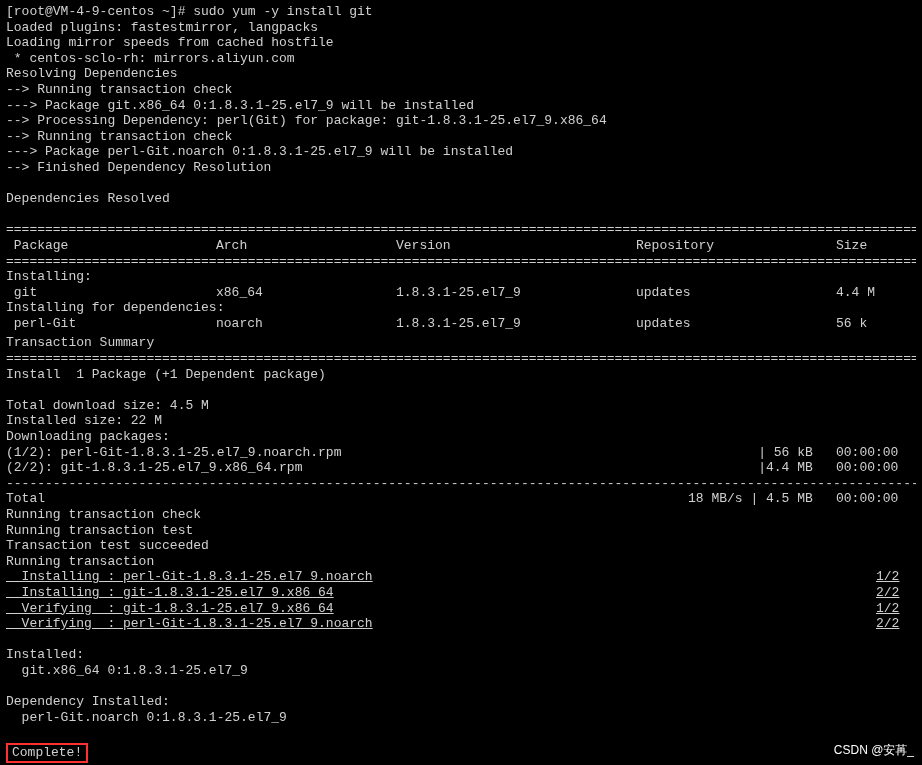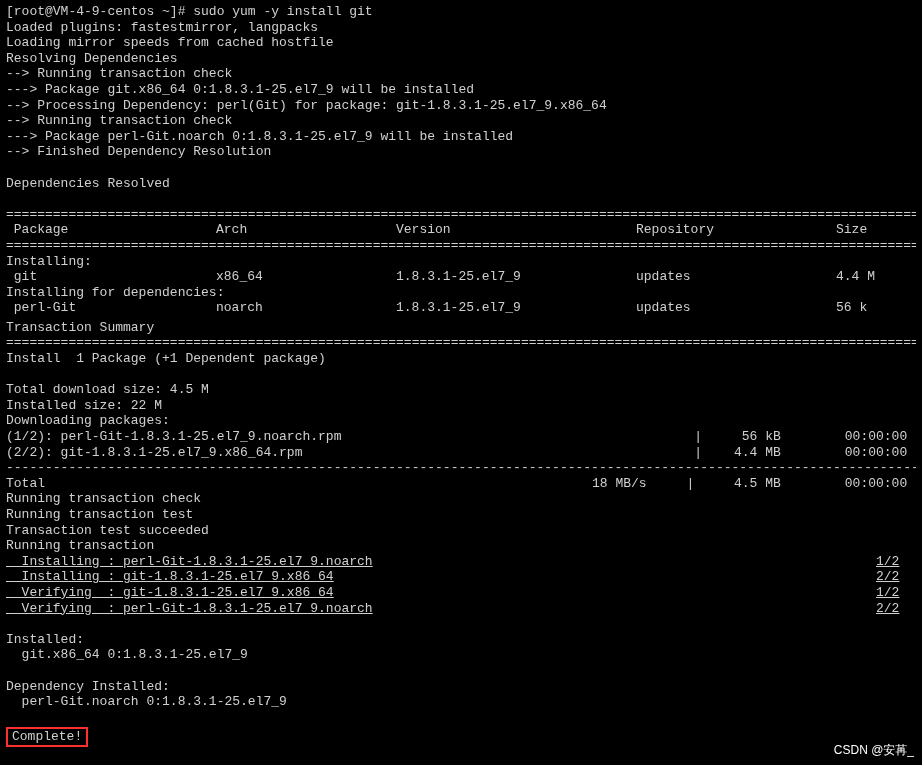--- a/index.html
+++ b/index.html
@@ -12,25 +12,25 @@
     line-height: 1.2;
     width: 922px;
     height: 765px;
     box-sizing: border-box;
     overflow: hidden;
     position: relative;
   }
   .line { white-space: pre; }
   .hr-double { white-space: pre; overflow: hidden; letter-spacing: 0; }
   .hr-dash   { white-space: pre; overflow: hidden; letter-spacing: 0; }
-  .dl-row { display:flex;gap:32px; }
+  .dl-row { display:flex; }
   .dl-left { flex:1; white-space:pre; }
   .dl-sep  { white-space:pre; }
   .dl-size { width:70px; white-space:pre; }
-  .dl-time { width:80px; text-align:center; white-space:pre; }
+  .dl-time { width:80px; text-align:left; white-space:pre; }
   .tx-row { display:flex;text-decoration:underline; }
   .tx-left { flex:1; white-space:pre; }
   .tx-right { width:40px; white-space:pre; }
   .tbl-row { display:flex; }
   .c-pkg  { width:210px; white-space:pre; }
   .c-arch { width:180px; white-space:pre; }
   .c-ver  { width:240px; white-space:pre; }
   .c-repo { width:200px; white-space:pre; }
   .c-size { flex:1; text-align:left; white-space:pre; padding-right:14px; }
   .complete-box {
@@ -51,20 +51,21 @@
 </style>
 </head>
 <body>
 
 
 
 <div class="line">[root@VM-4-9-centos ~]# sudo yum -y install git</div>
 <div id="pre-lines">
     <div class="line">Loaded plugins: fastestmirror, langpacks</div>
     <div class="line">Loading mirror speeds from cached hostfile</div>
+    <div class="line"> * centos-sclo-rh: mirrors.aliyun.com</div>
     <div class="line">Resolving Dependencies</div>
     <div class="line">--&gt; Running transaction check</div>
     <div class="line">---&gt; Package git.x86_64 0:1.8.3.1-25.el7_9 will be installed</div>
     <div class="line">--&gt; Processing Dependency: perl(Git) for package: git-1.8.3.1-25.el7_9.x86_64</div>
     <div class="line">--&gt; Running transaction check</div>
     <div class="line">---&gt; Package perl-Git.noarch 0:1.8.3.1-25.el7_9 will be installed</div>
     <div class="line">--&gt; Finished Dependency Resolution</div>
     <div class="line">&nbsp;</div>
     <div class="line">Dependencies Resolved</div>
     <div class="line">&nbsp;</div>

